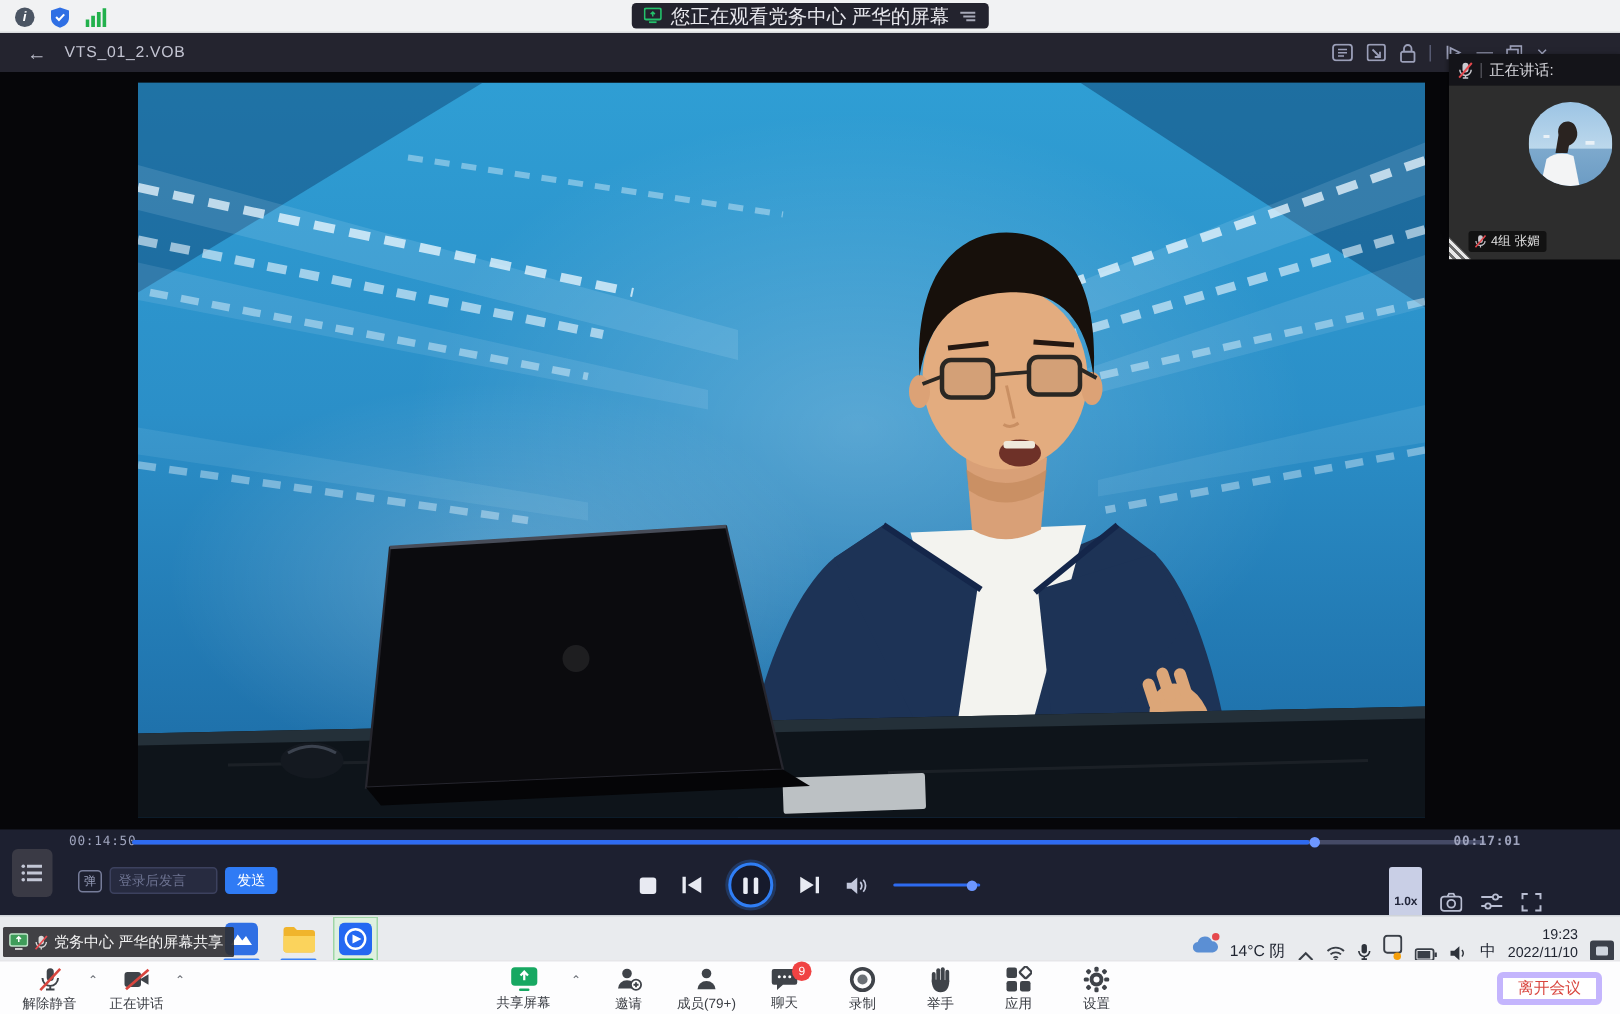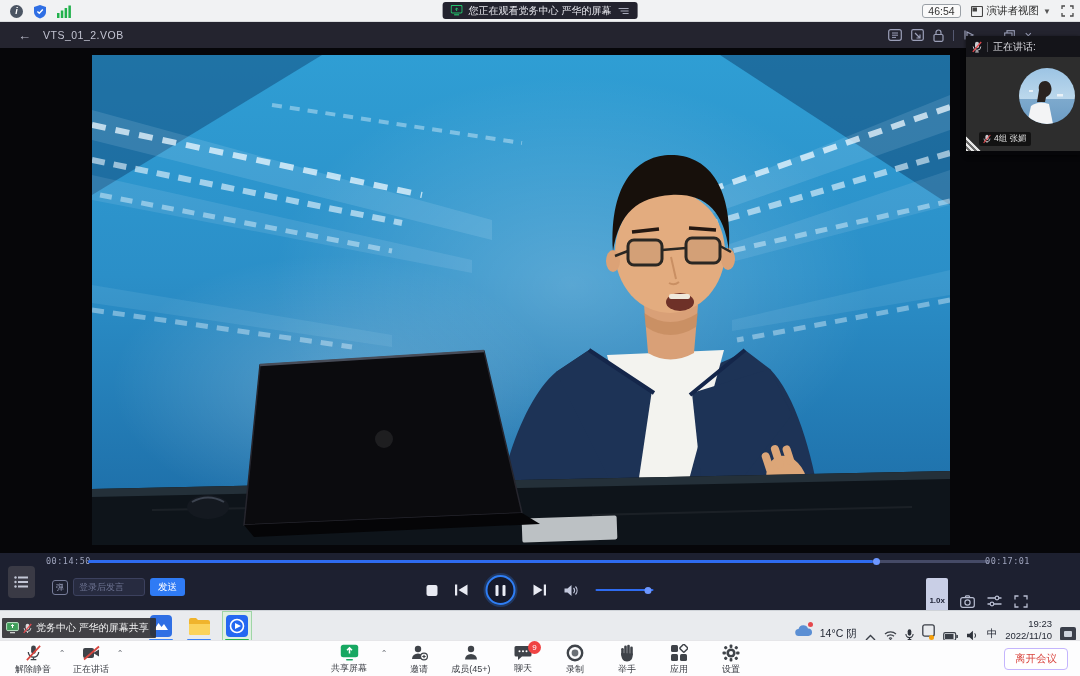--- a/index.html
+++ b/index.html
@@ -5,21 +5,21 @@
   * { margin:0; padding:0; box-sizing:border-box; }
   html,body { width:1080px; height:676px; }
   body { font-family:"Liberation Sans","DejaVu Sans",sans-serif; background:#000; position:relative; overflow:hidden; }
   .screen { position:absolute; inset:0; width:1080px; height:676px; background:#0a0a10; }
 
   
   .top-bar { position:absolute; top:0; left:0; width:1080px; height:22px; background:#f1f2f3; border-bottom:1px solid #d9dbde; z-index:40; }
   .tb-left { position:absolute; left:10px; top:0; height:22px; display:flex; align-items:center; gap:10px; }
   .info-dot { width:13px; height:13px; border-radius:50%; background:#4b5563; color:#fff; font-size:9px; display:flex; align-items:center; justify-content:center; font-style:italic; font-weight:bold; }
   .banner-pill { position:absolute; left:50%; top:2px; transform:translateX(-50%); height:17px; background:#23232e; border-radius:3px; display:flex; align-items:center; gap:6px; padding:0 8px; }
-  .banner-pill span.txt { color:#e8e8ee; font-size:10px; white-space:nowrap; }
+  .banner-pill span.txt { color:#e8e8ee; font-size:13px; white-space:nowrap; }
   .tb-right { position:absolute; right:6px; top:0; height:22px; display:flex; align-items:center; gap:10px; }
   .timer-box { border:1px solid #9aa0a6; border-radius:3px; background:#fafafa; font-size:10.5px; color:#333; padding:1px 5px; line-height:1; }
   .view-mode { display:flex; align-items:center; gap:4px; font-size:10.5px; color:#2b2b2b; }
   .caret-down { font-size:8px; color:#555; }
 
   
   .win-header { position:absolute; top:22px; left:0; width:1080px; height:26px; background:#24242f; display:flex; align-items:center; z-index:10; }
   .back-arrow { color:#b9bac8; font-size:13px; margin-left:18px; }
   .win-title { color:#c3c4d2; font-size:10.5px; margin-left:12px; letter-spacing:.5px; }
   .win-icons { position:absolute; right:48px; top:0; height:26px; display:flex; align-items:center; gap:9px; color:#8f93ad; }
@@ -29,21 +29,21 @@
   
   .stage { position:absolute; top:48px; left:0; width:1080px; height:505px; background:#060609; }
   .video-frame { position:absolute; left:92px; top:7px; width:858px; height:490px; }
   .video-frame svg { display:block; width:100%; height:100%; }
 
   
   .speaker-panel { position:absolute; top:36px; left:966px; width:114px; height:119px; z-index:30; box-shadow:0 1px 4px rgba(0,0,0,.6); }
   .sp-header { height:21px; background:#141419; display:flex; align-items:center; gap:5px; padding:0 6px; }
   .sp-header .t { color:#dcdce2; font-size:10px; }
   .sp-div { width:1px; height:10px; background:#4a4a52; }
-  .sp-body { position:relative; height:94px; background:#2d2d2d; }
+  .sp-body { position:relative; height:116px; background:#2d2d2d; }
   .avatar { position:absolute; right:5px; top:11px; width:56px; height:56px; border-radius:50%; overflow:hidden; }
   .name-tag { position:absolute; left:13px; bottom:5px; background:rgba(8,8,8,.72); border-radius:2px; display:flex; align-items:center; gap:3px; padding:1px 4px; }
   .name-tag .n { color:#e2e2e2; font-size:8.5px; white-space:nowrap; }
   .grip { position:absolute; left:0; bottom:0; width:15px; height:15px;
           background:repeating-linear-gradient(45deg,#e7e7e7 0 2px,#6a6a6a 2px 4px);
           clip-path:polygon(0 0,0 100%,100% 100%); }
 
   
   .playlist-fab { position:absolute; left:8px; top:566px; width:27px; height:32px; background:#3a3a45; border-radius:4px; display:flex; align-items:center; justify-content:center; z-index:20; }
 
@@ -83,21 +83,21 @@
   .red-dot { position:absolute; right:-1px; top:-1px; width:5px; height:5px; background:#e5484d; border-radius:50%; }
 
   
   .meeting-bar { position:absolute; top:640px; left:0; width:1080px; height:36px; background:#fdfdfe; border-top:1px solid #e6e6e9; z-index:20; }
   .mb-left { position:absolute; left:10px; top:0; height:36px; display:flex; align-items:flex-start; }
   .mb-center { position:absolute; left:50%; top:0; transform:translateX(-50%); height:36px; display:flex; align-items:flex-start; gap:6px; }
   .mb-item { position:relative; width:46px; padding-top:3px; display:flex; flex-direction:column; align-items:center; gap:1px; }
   .mb-item .lbl { font-size:9px; color:#3a3d43; white-space:nowrap; }
   .mb-chev { font-size:8px; color:#6b6f76; margin-top:8px; width:12px; text-align:center; }
   .badge { position:absolute; top:0px; left:28px; min-width:13px; height:13px; background:#f04343; border-radius:7px; color:#fff; font-size:8px; display:flex; align-items:center; justify-content:center; padding:0 2px; }
-  .leave-btn { position:absolute; right:12px; top:7px; height:22px; background:#fff; border:1px solid #c4b5fd; border-radius:4px; color:#d9463f; font-size:10.5px; padding:0 10px; }
+  .leave-btn { position:absolute; right:12px; top:7px; height:22px; background:#fff; border:4px solid #c4b5fd; border-radius:4px; color:#d9463f; font-size:10.5px; padding:0 10px; }
 </style>
 </head>
 <body>
 
 <div class="screen">
 
   <div class="top-bar">
     <div class="tb-left">
       <div class="info-dot">i</div>
       <svg width="14" height="15" viewBox="0 0 14 15">
@@ -113,34 +113,20 @@
     </div>
     <div class="banner-pill">
       <svg width="12" height="11" viewBox="0 0 12 11">
           <rect x="0.5" y="0.5" width="11" height="7.5" rx="1.2" fill="none" stroke="#23c16b" stroke-width="1.2"></rect>
           <path d="M6 3 L6 6 M4.6 4.4 L6 3 L7.4 4.4" stroke="#23c16b" stroke-width="1" fill="none"></path>
           <rect x="3.5" y="9.2" width="5" height="1.2" fill="#23c16b"></rect>
         </svg>
       <span class="txt">您正在观看党务中心 严华的屏幕</span>
       <svg width="12" height="10" viewBox="0 0 12 10">
           <path d="M1 2.5 H11 M3 5 H11 M5 7.5 H11" stroke="#a7a9b8" stroke-width="1.2"></path>
-        </svg>
-    </div>
-    <div class="tb-right">
-      <span class="timer-box">46:54</span>
-      <div class="view-mode">
-        <svg width="12" height="11" viewBox="0 0 12 11">
-            <rect x="0.5" y="0.5" width="11" height="10" rx="1" fill="none" stroke="#444" stroke-width="1.1"></rect>
-            <rect x="1.5" y="1.5" width="4.5" height="4" fill="#444"></rect>
-          </svg>
-        <span>演讲者视图</span>
-        <span class="caret-down">▼</span>
-      </div>
-      <svg width="13" height="12" viewBox="0 0 13 12">
-          <path d="M1 4 V1 H4 M9 1 H12 V4 M12 8 V11 H9 M4 11 H1 V8" stroke="#4a4a4a" stroke-width="1.3" fill="none"></path>
         </svg>
     </div>
   </div>
 
   <div class="win-header">
     <span class="back-arrow">←</span>
     <span class="win-title">VTS_01_2.VOB</span>
     <div class="win-icons">
       <svg width="14" height="12" viewBox="0 0 14 12">
           <rect x="0.7" y="0.7" width="12.6" height="10.6" rx="2" fill="none" stroke="#9b9fb8" stroke-width="1.2"></rect>
@@ -301,21 +287,21 @@
         <rect x="4" y="10.5" width="10" height="2" fill="#c3c7d6"></rect>
       </svg>
   </div>
 
   <div class="controls">
     <span class="time-txt" style="left:46px;">00:14:50</span>
     <div class="progress">
         <div class="fill"></div>
         <div class="knob"></div>
       </div>
-    <span class="time-txt" style="right:50px;">00:17:01</span>
+    <span class="time-txt" style="right:66px;font-weight:bold;">00:17:01</span>
 
     <div class="danmaku">
       <div class="dm-icon">
           <span>弹</span>
         </div>
       <input class="dm-input" placeholder="登录后发言" style="">
       <button class="send-btn">发送</button>
     </div>
 
     <div class="transport">
@@ -483,21 +469,21 @@
             <circle cx="14" cy="12.5" r="3.4" fill="#fff" stroke="#3f4349" stroke-width="1.2"></circle>
             <path d="M14,10.8 V14.2 M12.3,12.5 H15.7" stroke="#3f4349" stroke-width="1.2"></path>
           </svg>
         <span class="lbl">邀请</span>
       </div>
       <div class="mb-item">
         <svg width="18" height="18" viewBox="0 0 18 18">
             <circle cx="9" cy="5" r="3.2" fill="#3f4349"></circle>
             <path d="M3,15.5 a6,5.5 0 0 1 12,0 Z" fill="#3f4349"></path>
           </svg>
-        <span class="lbl">成员(45+)</span>
+        <span class="lbl">成员(79+)</span>
       </div>
       <div class="mb-item">
         <svg width="18" height="17" viewBox="0 0 18 17">
             <path d="M2,2 H16 a1.5,1.5 0 0 1 1.5,1.5 V11 a1.5,1.5 0 0 1 -1.5,1.5 H8 L4,16 V12.5 H2 a1.5,1.5 0 0 1 -1.5,-1.5 V3.5 A1.5,1.5 0 0 1 2,2 Z" fill="#3f4349"></path>
             <circle cx="5.5" cy="7.2" r="1" fill="#fff"></circle>
             <circle cx="9" cy="7.2" r="1" fill="#fff"></circle>
             <circle cx="12.5" cy="7.2" r="1" fill="#fff"></circle>
           </svg>
         <span class="lbl">聊天</span>
         <span class="badge">9</span>

